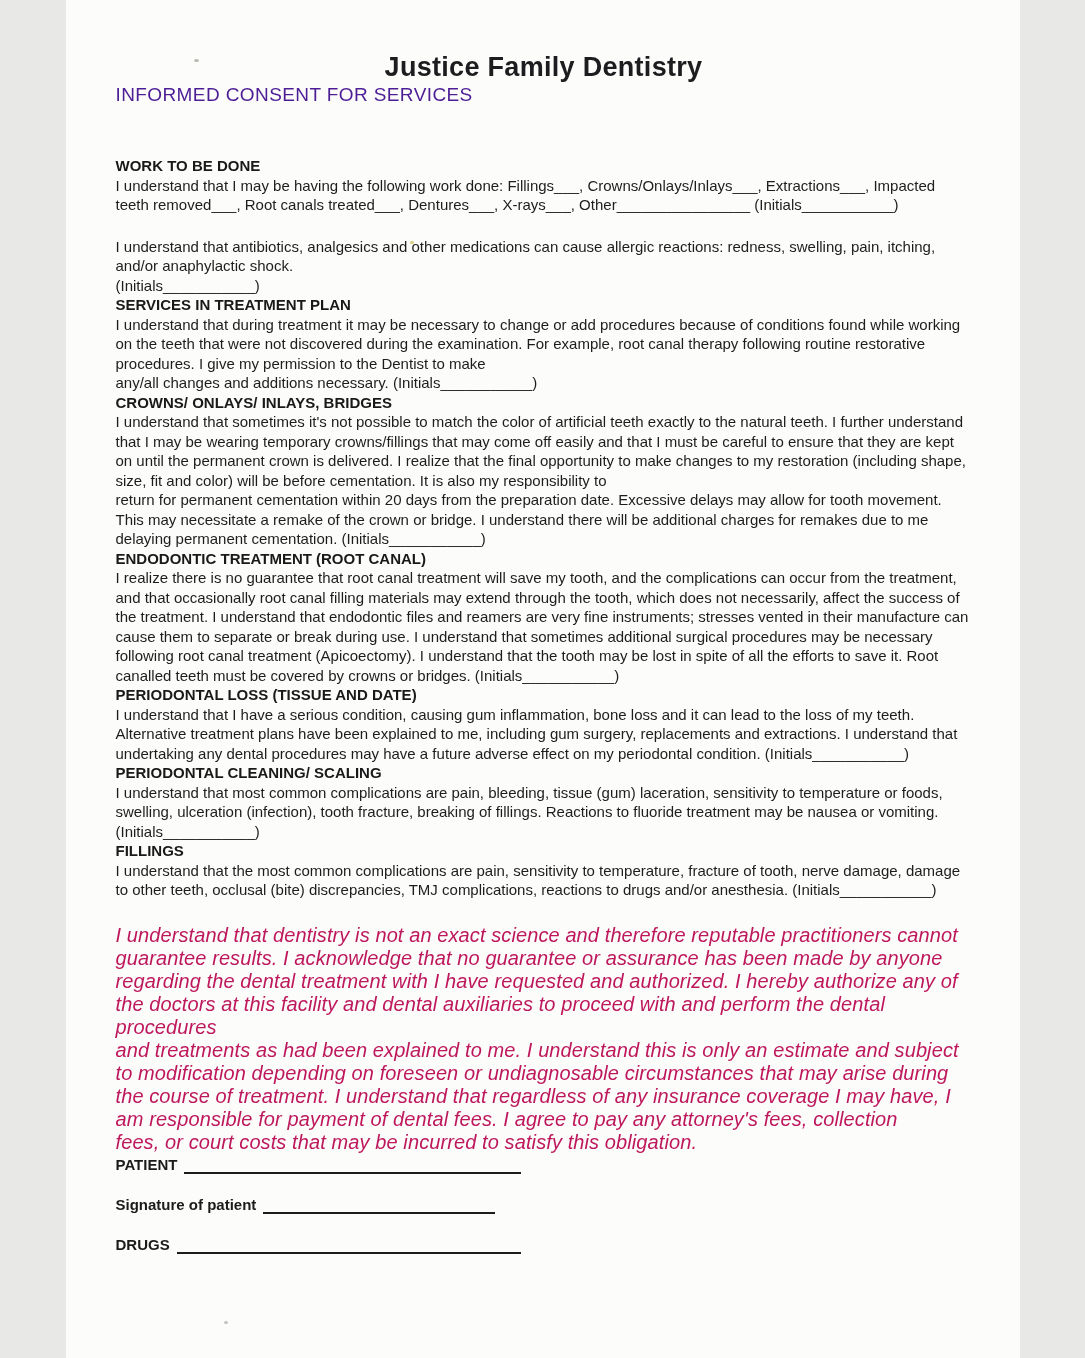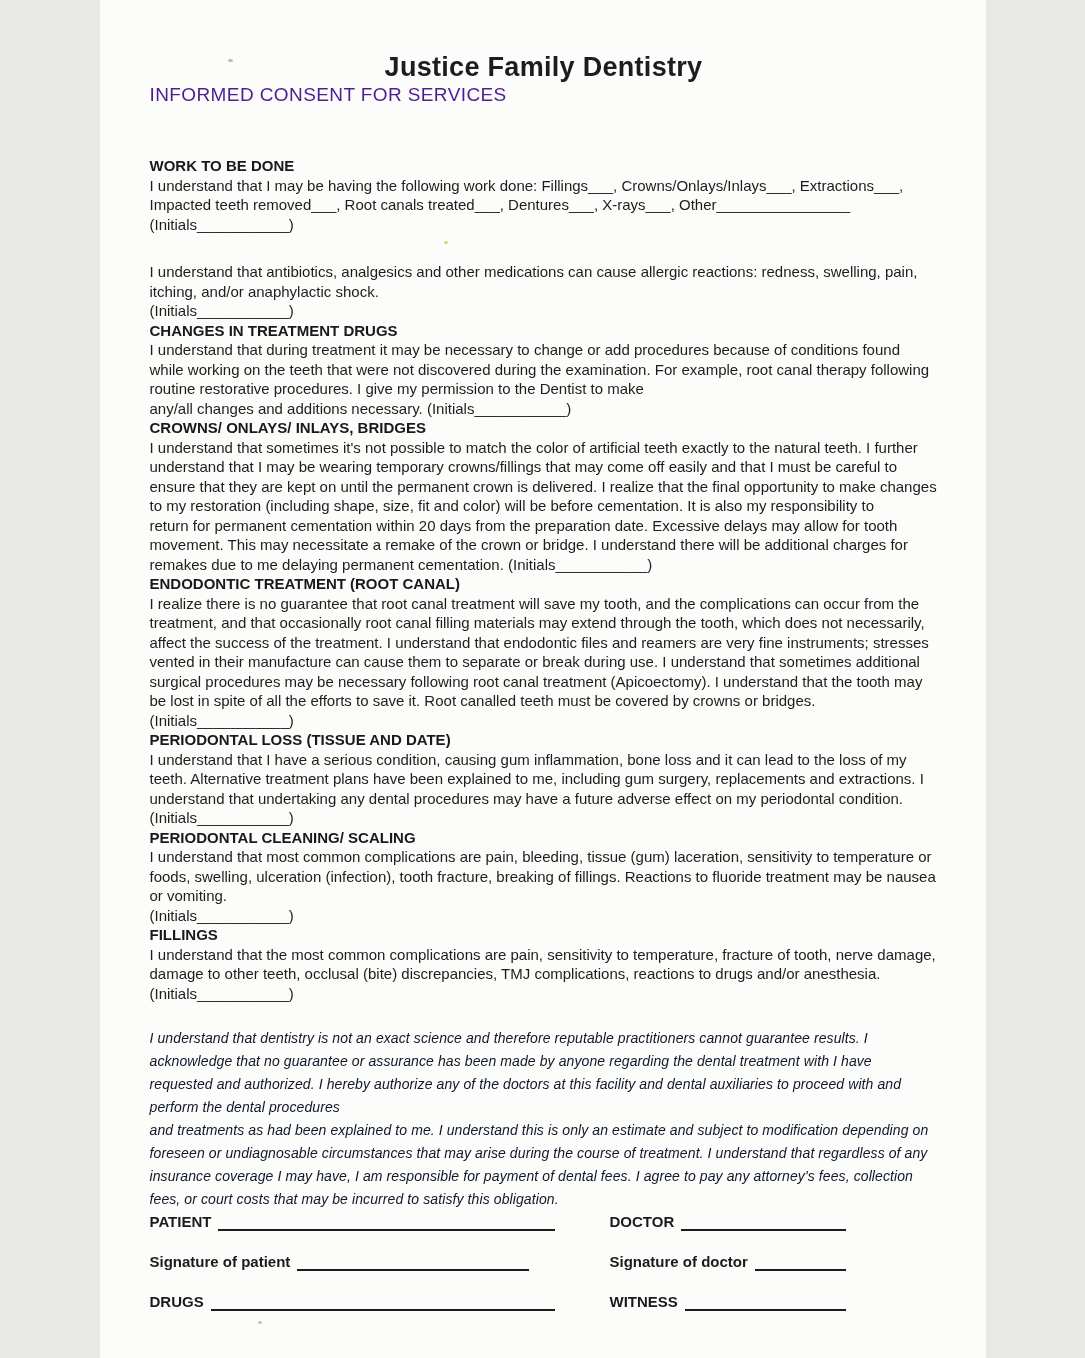--- a/index.html
+++ b/index.html
@@ -1,19 +1,19 @@
 <!DOCTYPE html>
 <html><head>
 <meta charset="utf-8">
 <style>
   html, body { margin: 0; padding: 0; }
   body { background: #e8e8e6; }
   .page {
     position: relative;
-    width: 886px;
+    width: 954px;
     height: 1358px;
     margin: 0 auto;
     background: #fcfcfa;
     color: #1b1b1b;
     font-family: "Liberation Sans", sans-serif;
     box-sizing: border-box;
     padding: 52px 48px 0 50px;
     overflow: hidden;
   }
   .doc-title {
@@ -26,40 +26,40 @@
   }
   .doc-subtitle {
     text-align: left;
     font-size: 19px;
     line-height: 26px;
     letter-spacing: 0.4px;
     color: #4c1d95;
   }
   .sections { margin-top: 48px; }
   .section { margin: 0; }
-  .section.gap-below { margin-bottom: 28px; }
+  .section.gap-below { margin-bottom: 22px; }
   .sec-heading {
     font-weight: bold;
     font-size: 15px;
     line-height: 19.5px;
     color: #191919;
   }
   .sec-body {
     font-size: 15px;
     line-height: 19.5px;
     white-space: pre-line;
     color: #1d1d1d;
   }
   .disclaimer {
     margin-top: 24px;
     font-style: italic;
-    font-size: 14px;
+    font-size: 20px;
     line-height: 23px;
     white-space: pre-line;
-    color: #0f172a;
+    color: #be185d;
     letter-spacing: 0.1px;
   }
   .sig-grid {
     display: flex;
   }
   .sig-col { flex: 0 0 405px; }
   .sig-col.right {
     flex: 1;
     margin-left: 55px;
     padding-right: 92px;
@@ -102,21 +102,21 @@
       <div class="sec-heading">WORK TO BE DONE</div>
       <div class="sec-body">I understand that I may be having the following work done: Fillings___, Crowns/Onlays/Inlays___, Extractions___, Impacted teeth removed___, Root canals treated___, Dentures___, X-rays___, Other________________ (Initials___________)</div>
     </div>
 
     <div class="section">
       <div class="sec-body">I understand that antibiotics, analgesics and other medications can cause allergic reactions: redness, swelling, pain, itching, and/or anaphylactic shock.
 (Initials___________)</div>
     </div>
 
     <div class="section">
-      <div class="sec-heading">CHANGES IN TREATMENT DRUGS</div>
+      <div class="sec-heading">SERVICES IN TREATMENT PLAN</div>
       <div class="sec-body">I understand that during treatment it may be necessary to change or add procedures because of conditions found while working on the teeth that were not discovered during the examination. For example, root canal therapy following routine restorative procedures. I give my permission to the Dentist to make
 any/all changes and additions necessary. (Initials___________)</div>
     </div>
 
     <div class="section">
       <div class="sec-heading">CROWNS/ ONLAYS/ INLAYS, BRIDGES</div>
       <div class="sec-body">I understand that sometimes it's not possible to match the color of artificial teeth exactly to the natural teeth. I further understand that I may be wearing temporary crowns/fillings that may come off easily and that I must be careful to ensure that they are kept on until the permanent crown is delivered. I realize that the final opportunity to make changes to my restoration (including shape, size, fit and color) will be before cementation. It is also my responsibility to
 return for permanent cementation within 20 days from the preparation date. Excessive delays may allow for tooth movement. This may necessitate a remake of the crown or bridge. I understand there will be additional charges for remakes due to me delaying permanent cementation. (Initials___________)</div>
     </div>
 
@@ -157,34 +157,20 @@
       <div class="sig-row short">
         <span class="sig-label">Signature of patient</span>
         <span class="sig-line"></span>
       </div>
       <div class="sig-row">
         <span class="sig-label">DRUGS</span>
         <span class="sig-line"></span>
       </div>
     </div>
 
-    <div class="sig-col right">
-      <div class="sig-row">
-        <span class="sig-label">DOCTOR</span>
-        <span class="sig-line"></span>
-      </div>
-      <div class="sig-row">
-        <span class="sig-label">Signature of doctor</span>
-        <span class="sig-line"></span>
-      </div>
-      <div class="sig-row">
-        <span class="sig-label">WITNESS</span>
-        <span class="sig-line"></span>
-      </div>
-    </div>
 
   </div>
 
   <div class="speck s1"></div>
   <div class="speck s2"></div>
   <div class="speck s3"></div>
 
 </div>
 
 </body></html>

